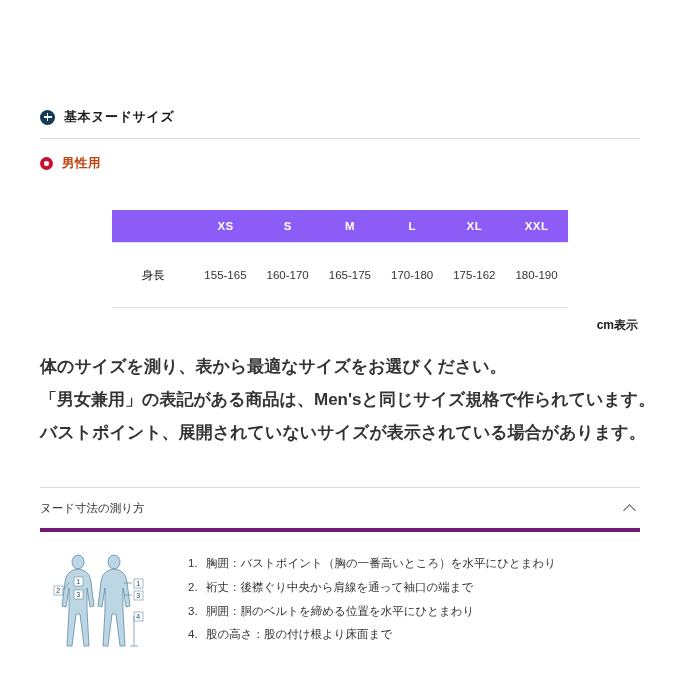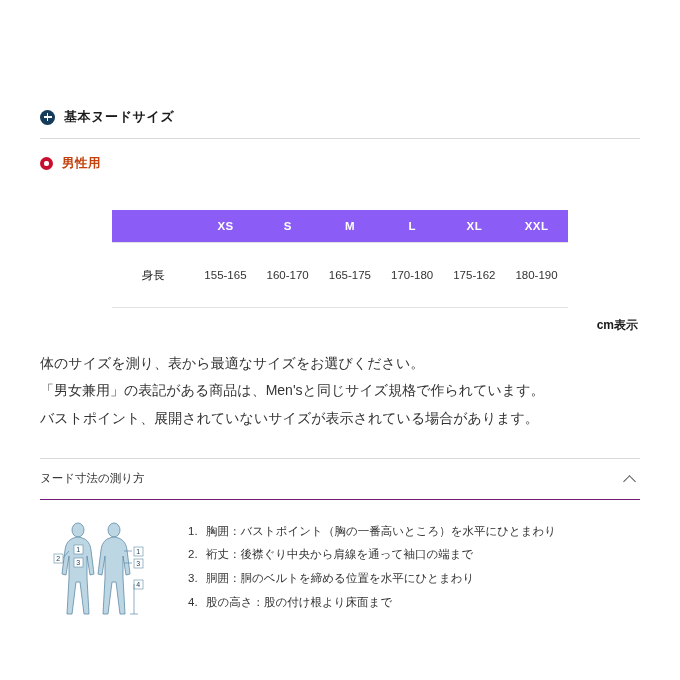--- a/index.html
+++ b/index.html
@@ -146,33 +146,34 @@
     text-align: right;
     font-size: 12px;
     font-weight: bold;
     color: #1b1b1b;
     padding-right: 2px;
   }
 
   
   .notes {
     margin-top: 16px;
-    font-size: 14px;
+    font-size: 17px;
     line-height: 1.95;
     color: #333333;
+    font-weight: bold;
   }
   .notes div {
     white-space: nowrap;
   }
 
   
   .accordion {
-    margin-top: 26px;
+    margin-top: 38px;
     border-top: 1px solid #d9d9d9;
-    border-bottom: 1px solid #701a75;
+    border-bottom: 4px solid #701a75;
   }
   .accordion-head {
     display: flex;
     align-items: center;
     justify-content: space-between;
     height: 40px;
   }
   .accordion-label {
     font-size: 11.5px;
     color: #333333;

